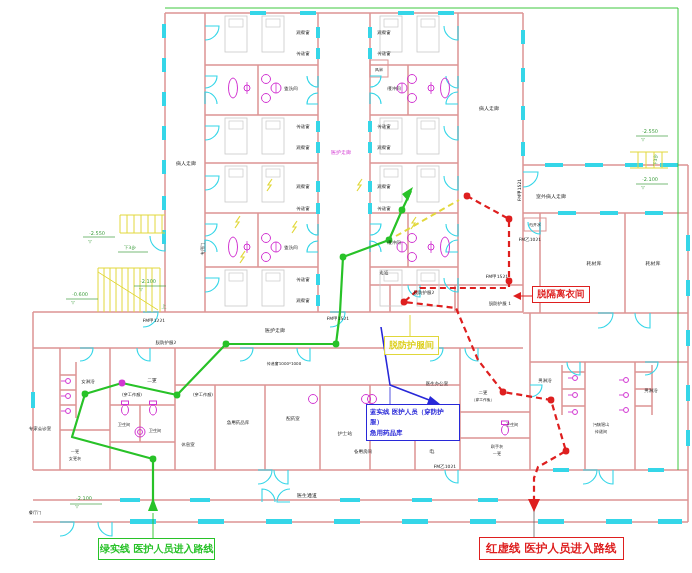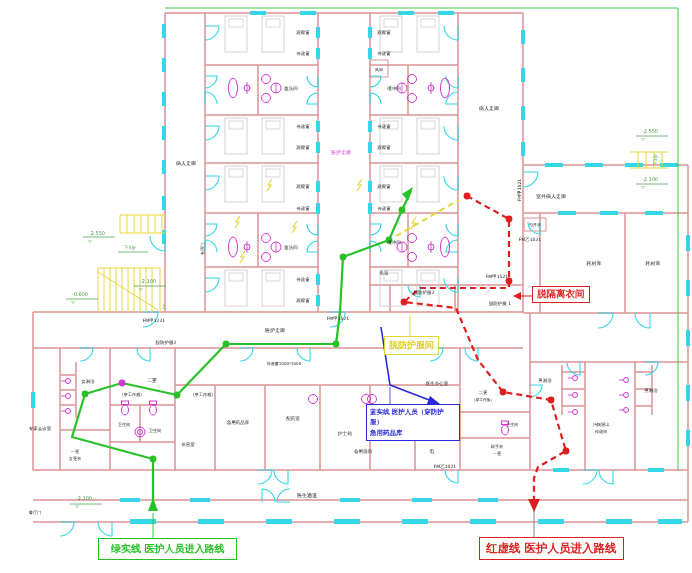--- a/index.html
+++ b/index.html
@@ -1,21 +1,21 @@
 <!DOCTYPE html>
 <html><head>
 <meta charset="utf-8">
 <style>
   html,body{margin:0;padding:0;background:#fff;}
   #stage{position:relative;width:692px;height:573px;background:#ffffff;overflow:hidden;
          font-family:"DejaVu Sans","Liberation Sans",sans-serif;}
   #plan{position:absolute;left:0;top:0;}
   .callout{position:absolute;background:#fff;border:1px solid #000;white-space:nowrap;
            font-family:"DejaVu Sans","Liberation Sans",sans-serif;font-weight:bold;box-sizing:border-box;}
-  .box-entry{left:98px;top:538px;border-color:#28c228;color:#28c228;font-size:10px;padding:3px 12px;}
+  .box-entry{left:98px;top:538px;border-color:#28c228;color:#28c228;font-size:10px;padding:3px 1px;}
   .box-exit{left:479px;top:537px;border-color:#de1f1f;color:#de1f1f;font-size:11.5px;padding:3px 6px;}
   .box-gown{left:532px;top:286px;border-color:#de1f1f;color:#de1f1f;font-size:9.5px;padding:1px 4px;}
   .box-ppe{left:384px;top:336px;border-color:#e0d73a;color:#ddd020;font-size:9px;padding:2px 4px;background:rgba(255,255,255,.85);}
   .box-note{left:366px;top:404px;border-color:#2828d8;color:#2828d8;font-size:6.5px;padding:2px 3px;width:94px;line-height:1.6;white-space:normal;}
 </style>
 </head>
 <body>
 
 <div id="stage">
   <svg id="plan" width="692" height="573" viewBox="0 0 692 573">

